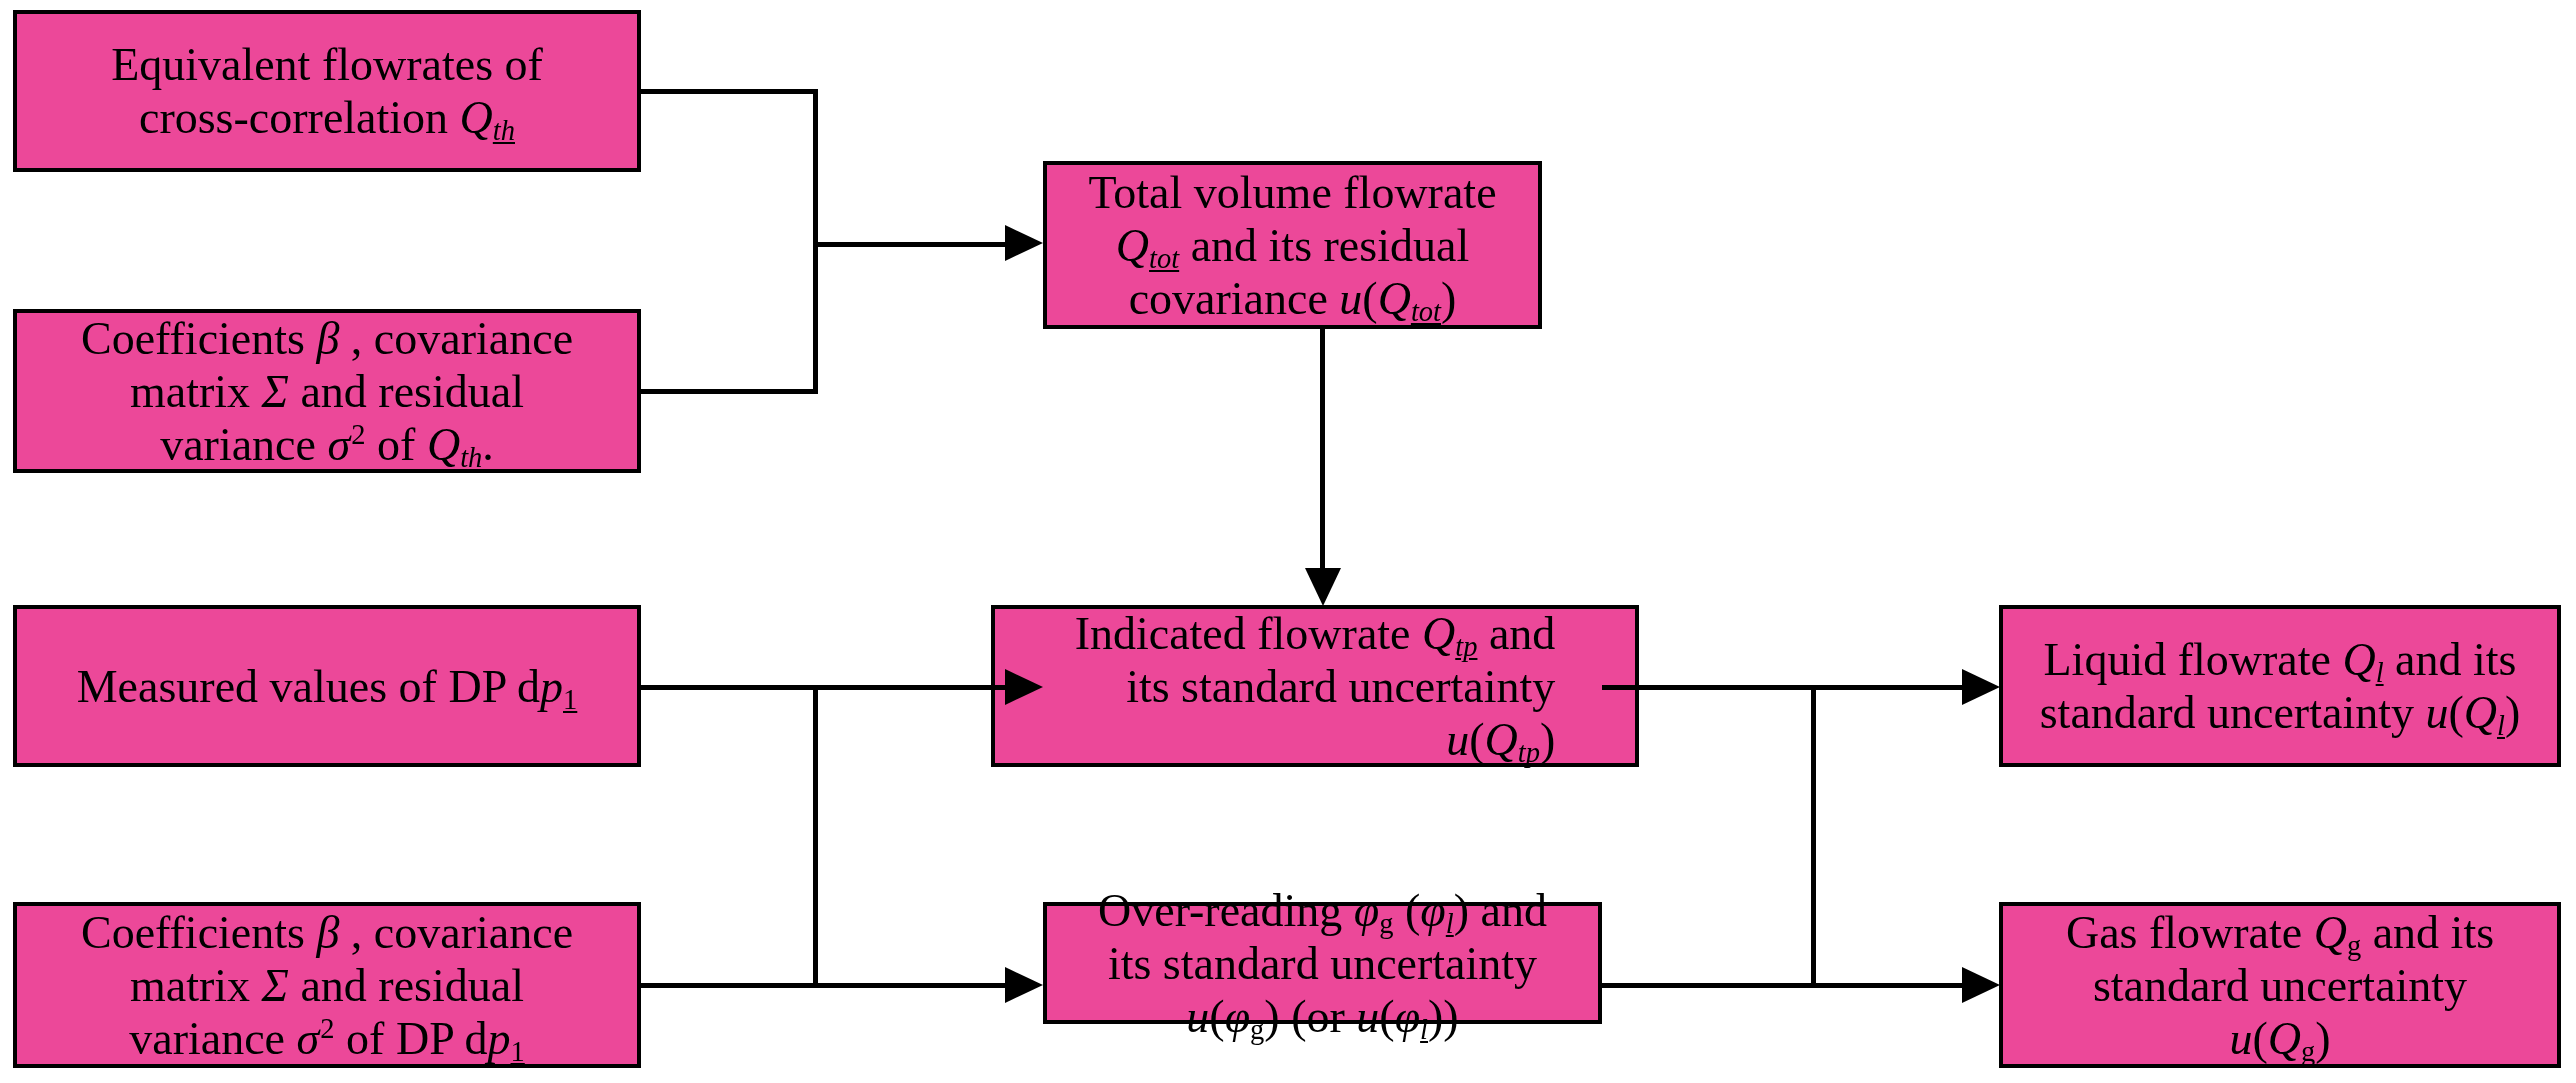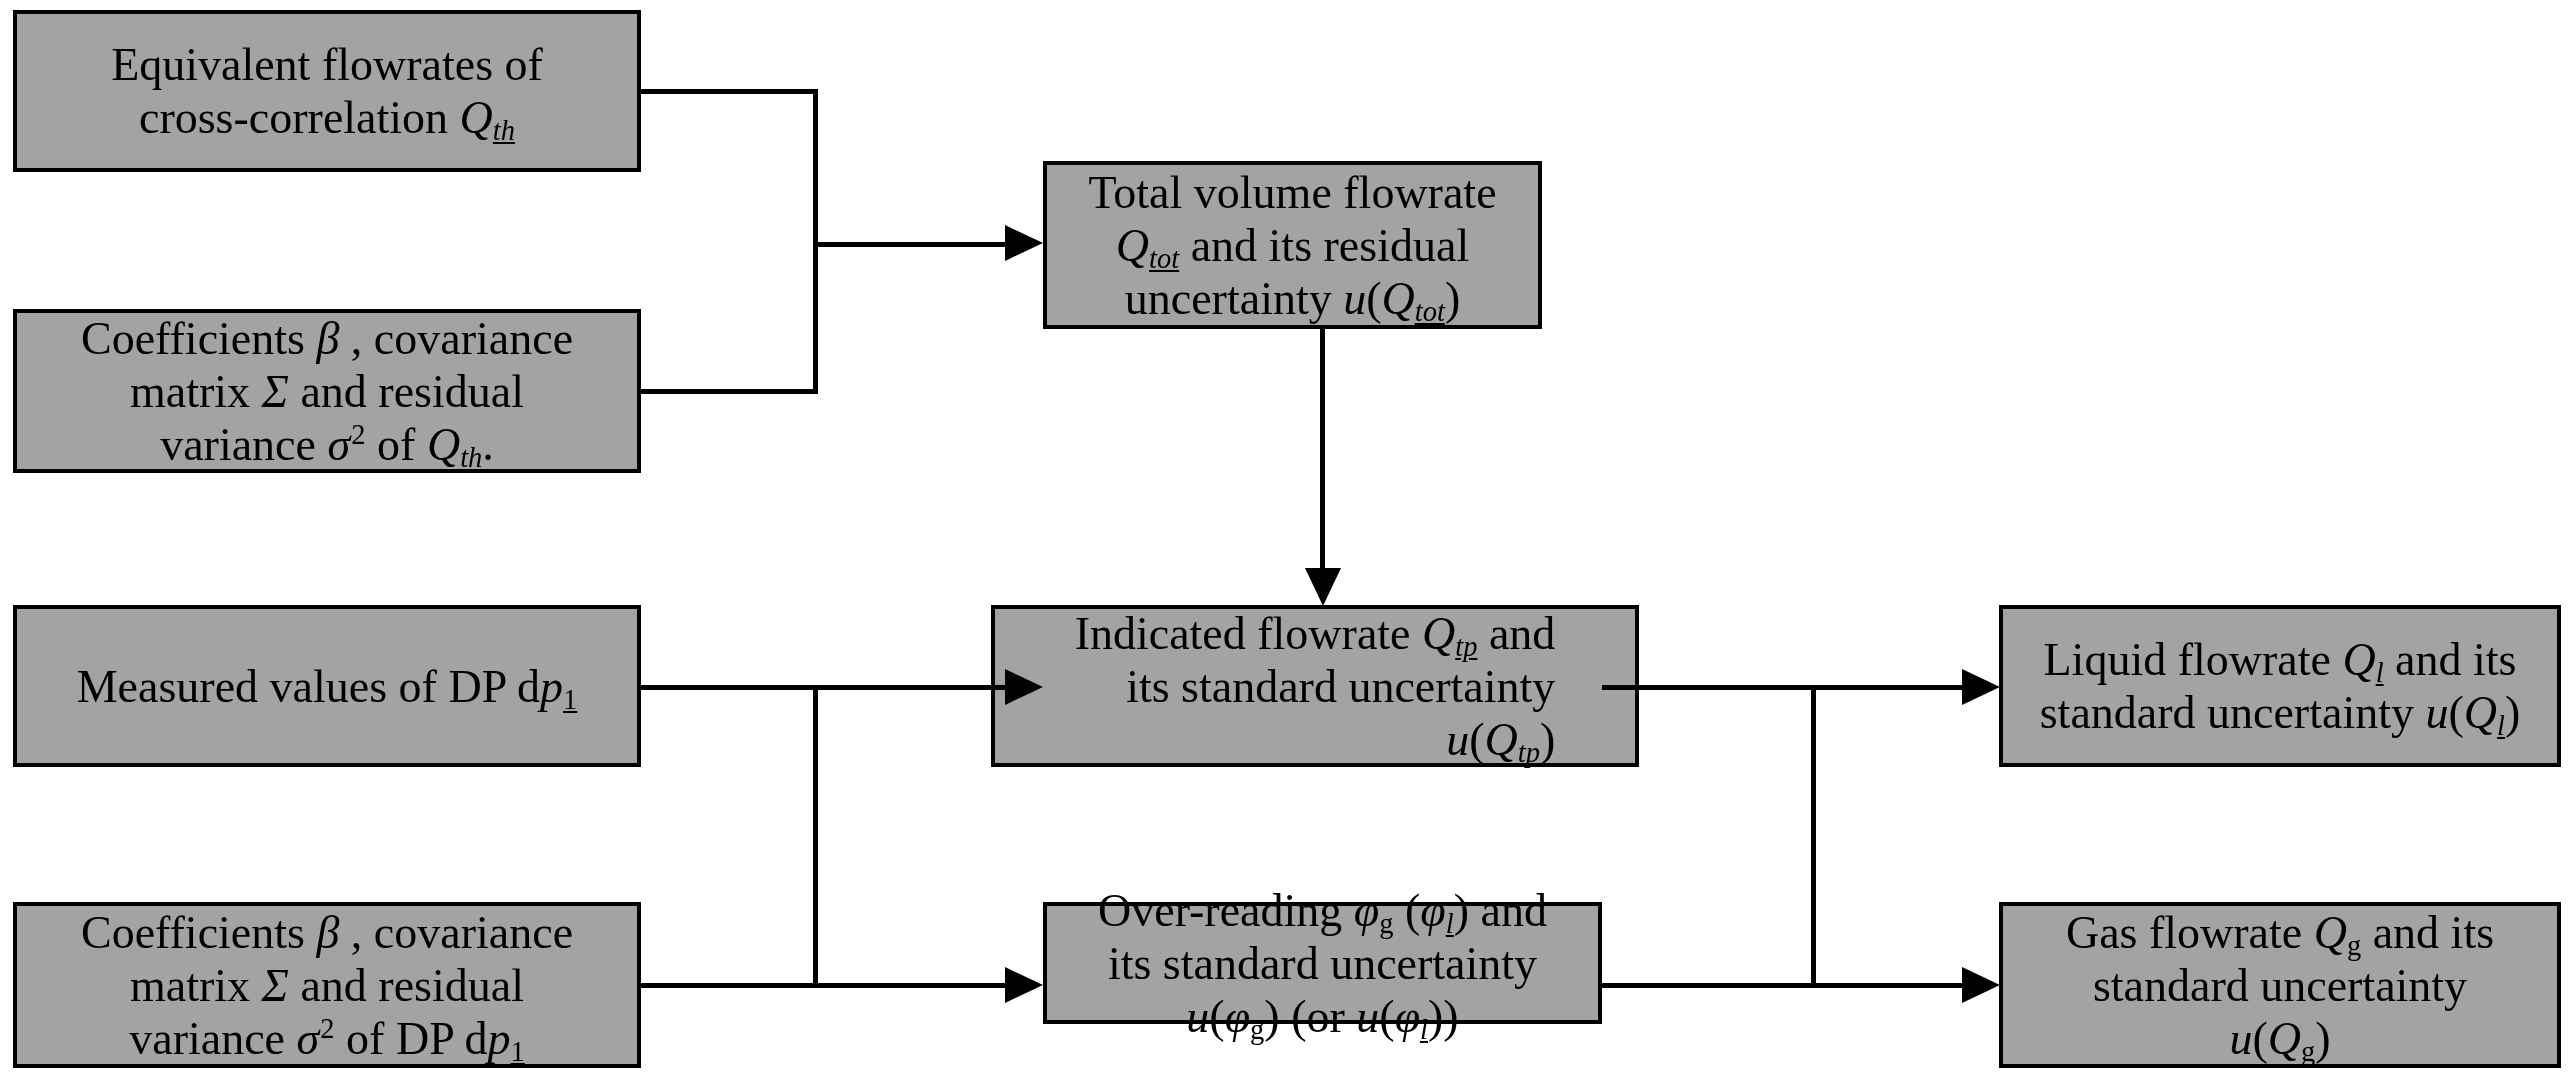--- a/index.html
+++ b/index.html
@@ -12,21 +12,21 @@
     width: 2576px;
     height: 1083px;
     background: #ffffff;
     font-family: "Liberation Serif", "DejaVu Serif", serif;
     color: #000000;
   }
   .box {
     position: absolute;
     box-sizing: border-box;
     border: 4.7px solid #000000;
-    background: #a3a3a3;
+    background: #ec4899;
     display: flex;
     align-items: center;
     justify-content: center;
     text-align: center;
     font-size: 46px;
     line-height: 53px;
     padding: 0 23px;
   }
   .box .it { font-style: italic; }
   .box sub {
@@ -76,21 +76,21 @@
 
   <div class="box" style="left:13px; top:605px; width:628px; height:162px;">
     <div><span>Measured values of DP d</span><span class="it">p</span><sub>1</sub></div>
   </div>
 
   <div class="box" style="left:13px; top:902px; width:628px; height:166px;">
     <div><span>Coefficients </span><span class="it">β</span><span> , covariance</span><br><span>matrix </span><span class="it">Σ</span><span> and residual</span><br><span>variance </span><span class="it">σ</span><sup>2</sup><span> of DP d</span><span class="it">p</span><sub>1</sub></div>
   </div>
 
   <div class="box" style="left:1043px; top:161px; width:499px; height:168px;">
-    <div><span>Total volume flowrate</span><br><span class="it">Q</span><sub class="it">tot</sub><span> and its residual</span><br><span>uncertainty </span><span class="it">u</span><span>(</span><span class="it">Q</span><sub class="it">tot</sub><span>)</span></div>
+    <div><span>Total volume flowrate</span><br><span class="it">Q</span><sub class="it">tot</sub><span> and its residual</span><br><span>covariance </span><span class="it">u</span><span>(</span><span class="it">Q</span><sub class="it">tot</sub><span>)</span></div>
   </div>
 
   <div class="box" style="left:991px; top:605px; width:648px; height:162px;text-align:right;">
     <div><span>Indicated flowrate </span><span class="it">Q</span><sub class="it">tp</sub><span> and</span><br><span>its standard uncertainty</span><br><span class="it">u</span><span>(</span><span class="it">Q</span><sub class="it">tp</sub><span>)</span></div>
   </div>
 
   <div class="box" style="left:1043px; top:902px; width:559px; height:122px;">
     <div><span>Over-reading </span><span class="it">φ</span><sub>g</sub><span> (</span><span class="it">φ</span><sub class="it">l</sub><span>) and</span><br><span>its standard uncertainty</span><br><span class="it">u</span><span>(</span><span class="it">φ</span><sub>g</sub><span>) (or </span><span class="it">u</span><span>(</span><span class="it">φ</span><sub class="it">l</sub><span>))</span></div>
   </div>
 

